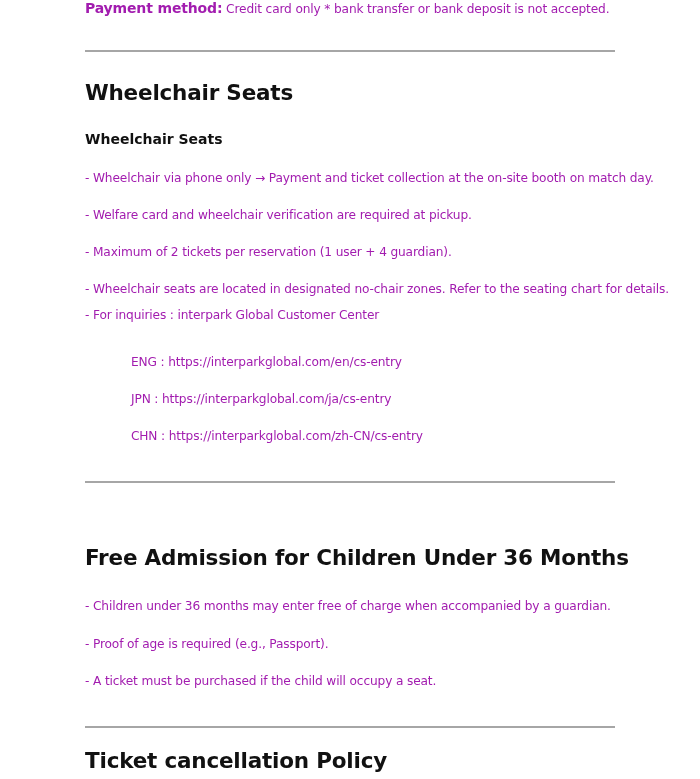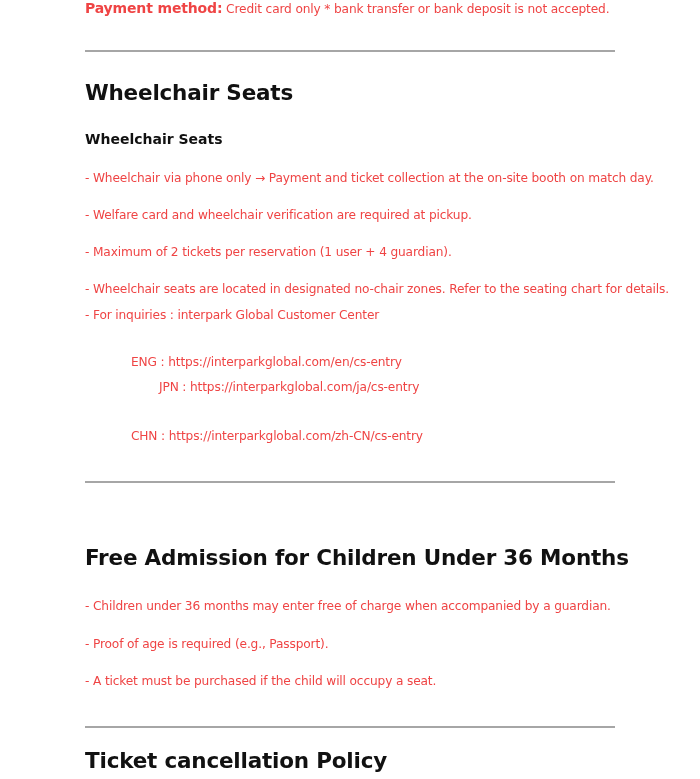--- a/index.html
+++ b/index.html
@@ -1,18 +1,18 @@
 <!DOCTYPE html>
 <html><head>
 <meta charset="utf-8">
 <style>
   html, body { margin: 0; padding: 0; background: #ffffff; }
   body { width: 700px; height: 779px; overflow: hidden; position: relative; font-family: "DejaVu Sans", sans-serif; color: #111; }
   .el { position: absolute; left: 85px; white-space: nowrap; }
-  .txt { font-size: 12.2px; letter-spacing: -0.15px; color: #ef4444; }
+  .txt { font-size: 12.2px; letter-spacing: -0.15px; color: #a21caf; }
   .ind { left: 131px; text-align: center; }
   .h2 { font-size: 21.5px; font-weight: bold; letter-spacing: -0.2px; color: #111; }
   .h3 { font-size: 14px; font-weight: bold; color: #111; }
   .pm-label { font-size: 14px; font-weight: bold; }
   .hr { position: absolute; left: 85px; width: 530px; height: 0; border-top: 2px solid #a6a6a6; }
 </style>
 </head>
 <body>
 
 <div class="el txt" style="top:0px;">
@@ -24,21 +24,21 @@
 <div class="el h2" style="top:80px;">Wheelchair Seats</div>
 <div class="el h3" style="top:131px;">Wheelchair Seats</div>
 
 <div class="el txt" style="top:171px;">- Wheelchair via phone only → Payment and ticket collection at the on-site booth on match day.</div>
 <div class="el txt" style="top:208px;">- Welfare card and wheelchair verification are required at pickup.</div>
 <div class="el txt" style="top:245px;">- Maximum of 2 tickets per reservation (1 user + 4 guardian).</div>
 <div class="el txt" style="top:282px;">- Wheelchair seats are located in designated no-chair zones. Refer to the seating chart for details.</div>
 <div class="el txt" style="top:308px;">- For inquiries : interpark Global Customer Center</div>
 
 <div class="el txt ind" style="top:355px;">ENG : https://interparkglobal.com/en/cs-entry</div>
-<div class="el txt ind" style="top:380px;margin-left:28px;">JPN : https://interparkglobal.com/ja/cs-entry</div>
+<div class="el txt ind" style="top:392px;">JPN : https://interparkglobal.com/ja/cs-entry</div>
 <div class="el txt ind" style="top:429px;">CHN : https://interparkglobal.com/zh-CN/cs-entry</div>
 
 <div class="hr" style="top:481px;"></div>
 
 <div class="el h2" style="top:545px;">Free Admission for Children Under 36 Months</div>
 
 <div class="el txt" style="top:599px;">- Children under 36 months may enter free of charge when accompanied by a guardian.</div>
 <div class="el txt" style="top:637px;">- Proof of age is required (e.g., Passport).</div>
 <div class="el txt" style="top:674px;">- A ticket must be purchased if the child will occupy a seat.</div>
 

